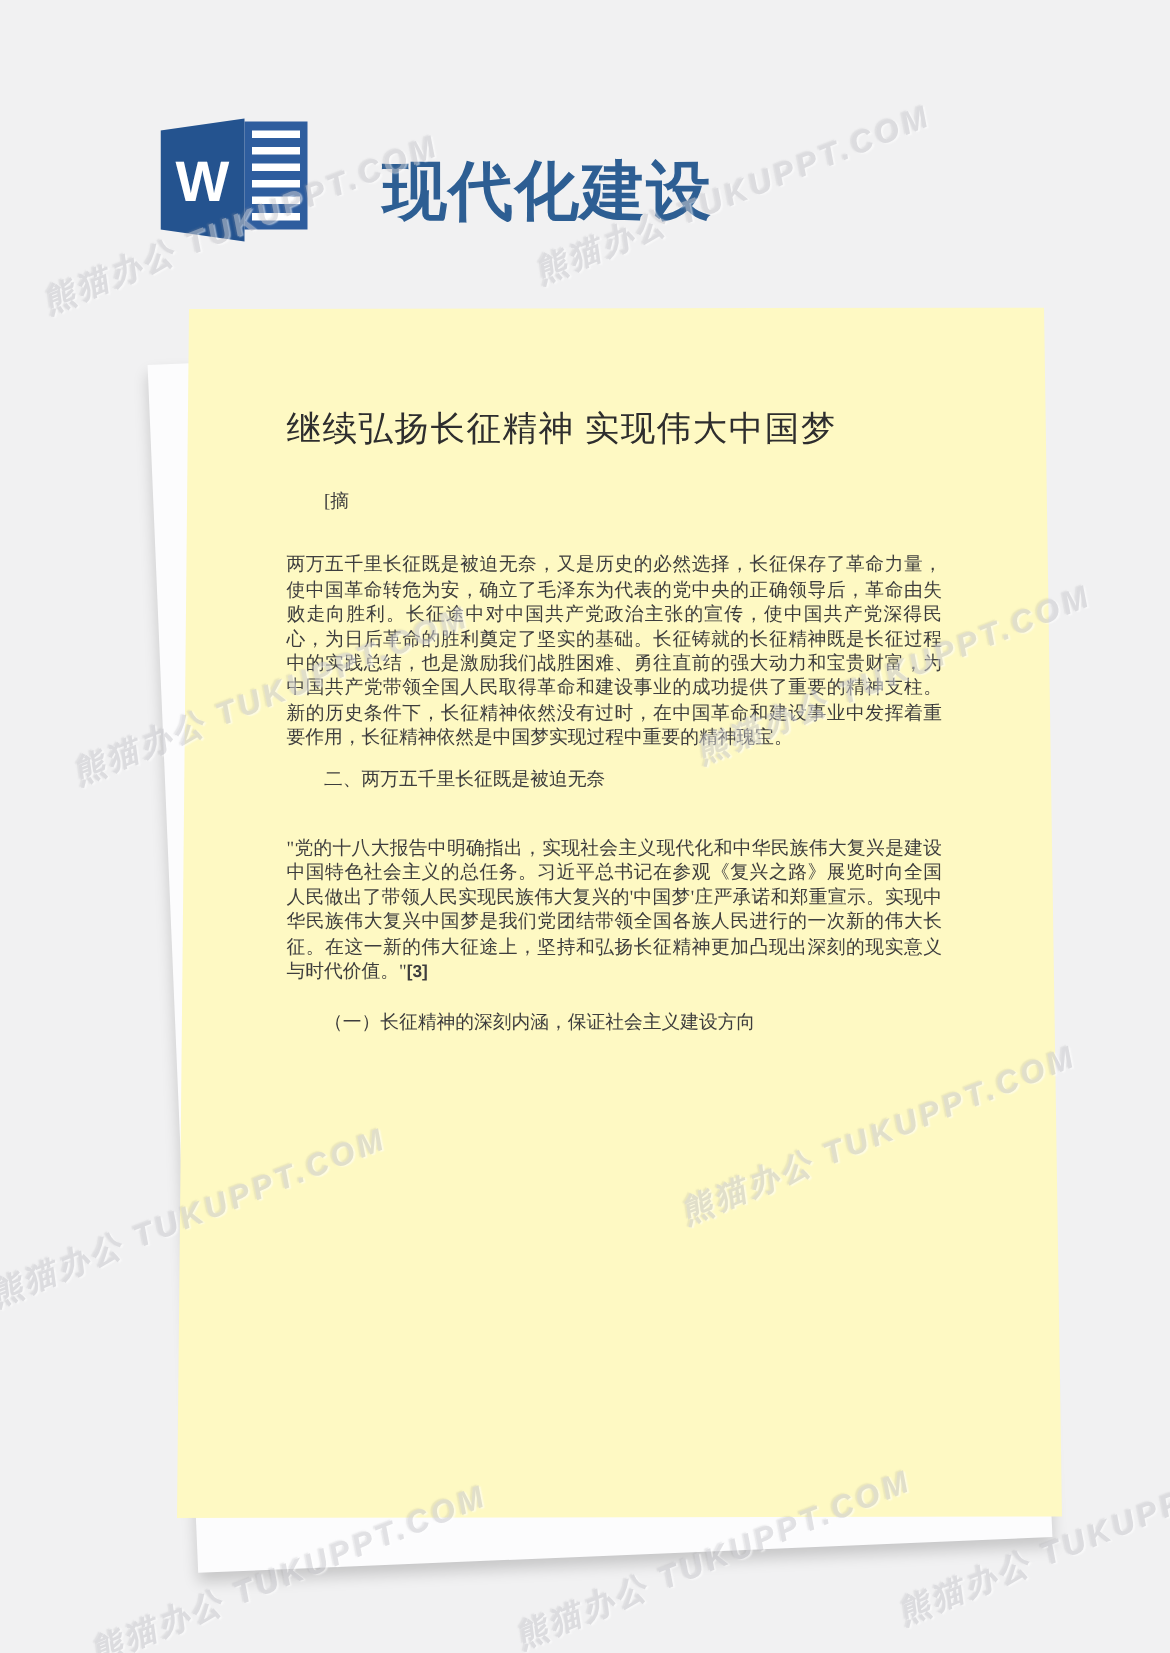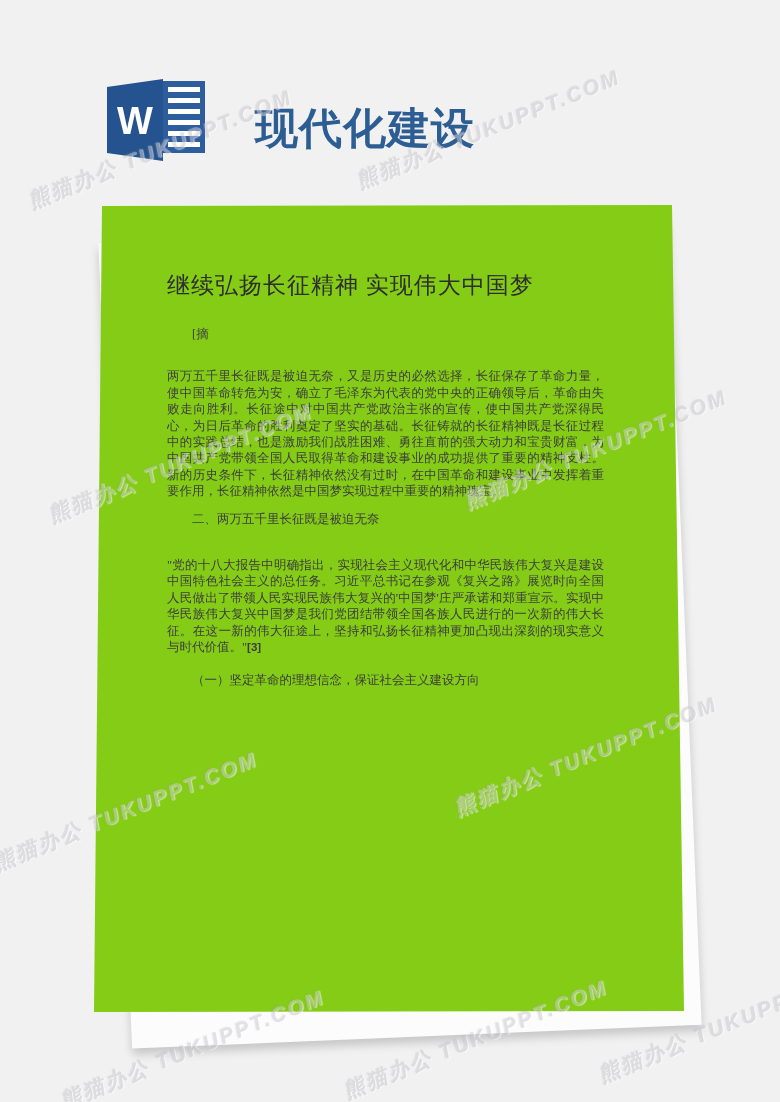--- a/index.html
+++ b/index.html
@@ -19,22 +19,22 @@
   }
 
   
   .page-back{
     position:absolute;left:118px;top:206px;width:570px;height:806px;
     background:#fcfcfd;z-index:1;
     transform:translate(-3px,25px) rotate(-2.4deg);
     box-shadow:0 6px 10px rgba(0,0,0,0.18);
   }
   .page-front{
-    position:absolute;left:84px;top:200px;width:612px;height:824px;z-index:2;
-    background:#84cc16;
+    position:absolute;left:108px;top:200px;width:612px;height:824px;z-index:2;
+    background:#fef9c3;
     clip-path:polygon(18px 6px,588px 5px,600px 811px,10px 812px);
     filter:drop-shadow(2px 5px 6px rgba(0,0,0,0.16));
     box-shadow:inset 4px 0 7px -4px rgba(0,0,0,0.10);
   }
   .doc-content{
     position:absolute;left:83px;top:70px;width:437px;
     color:#3d3d3d;
   }
   .doc-title{
     margin:0;font-size:23px;font-weight:400;color:#2e2e2e;
@@ -104,21 +104,21 @@
 
       <p class="m-p1">两万五千里长征既是被迫无奈，又是历史的必然选择，长征保存了革命力量，使中国革命转危为安，确立了毛泽东为代表的党中央的正确领导后，革命由失败走向胜利。长征途中对中国共产党政治主张的宣传，使中国共产党深得民心，为日后革命的胜利奠定了坚实的基础。长征铸就的长征精神既是长征过程中的实践总结，也是激励我们战胜困难、勇往直前的强大动力和宝贵财富，为中国共产党带领全国人民取得革命和建设事业的成功提供了重要的精神支柱。新的历史条件下，长征精神依然没有过时，在中国革命和建设事业中发挥着重要作用，长征精神依然是中国梦实现过程中重要的精神瑰宝。</p>
 
 
       <p class="indent m-h2">二、两万五千里长征既是被迫无奈</p>
 
       <p class="m-quote">
         <span>"党的十八大报告中明确指出，实现社会主义现代化和中华民族伟大复兴是建设中国特色社会主义的总任务。习近平总书记在参观《复兴之路》展览时向全国人民做出了带领人民实现民族伟大复兴的'中国梦'庄严承诺和郑重宣示。实现中华民族伟大复兴中国梦是我们党团结带领全国各族人民进行的一次新的伟大长征。在这一新的伟大征途上，坚持和弘扬长征精神更加凸现出深刻的现实意义与时代价值。"</span><span class="quote-ref">[3]</span>
       </p>
 
-      <p class="indent m-h3">（一）坚定革命的理想信念，保证社会主义建设方向</p>
+      <p class="indent m-h3">（一）长征精神的深刻内涵，保证社会主义建设方向</p>
 
 
     </div>
   </div>
 
   <div>
       <span class="wm" style="left: 30px; top: 188px; color: rgb(203, 203, 208);">熊猫办公 TUKUPPT.COM</span>
       <span class="wm" style="left: 358px; top: 168px; color: rgb(203, 203, 208);">熊猫办公 TUKUPPT.COM</span>
       <span class="wm" style="left: 50px; top: 502px; color: rgb(203, 203, 208);">熊猫办公 TUKUPPT.COM</span>
       <span class="wm" style="left: 465px; top: 488px; color: rgb(203, 203, 208);">熊猫办公 TUKUPPT.COM</span>

